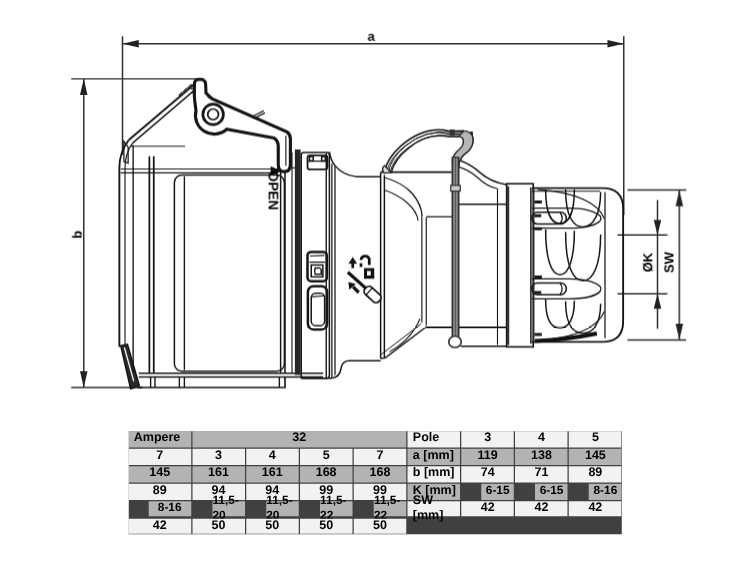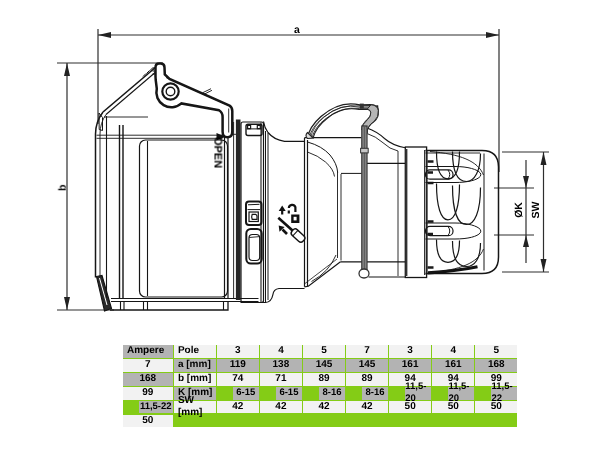--- a/index.html
+++ b/index.html
@@ -1,21 +1,21 @@
 <!DOCTYPE html>
 <html><head>
 <meta charset="utf-8">
 <style>
 html,body{margin:0;padding:0;background:#fff;}
 body{width:600px;height:456px;font-family:"Liberation Sans",sans-serif;-webkit-font-smoothing:antialiased;text-rendering:geometricPrecision;}
 #wrap{position:relative;width:600px;height:456px;overflow:hidden;background:#fff;}
 #draw{position:absolute;left:0;top:0;}
-#tbl{position:absolute;left:123px;top:344.8px;display:grid;opacity:0.999;will-change:transform;
+#tbl{position:absolute;left:103px;top:344.8px;display:grid;opacity:0.999;will-change:transform;
   grid-template-columns:49.5px repeat(8,41.65px);
-  grid-auto-rows:12.55px;gap:1.45px;background:#84cc16;
+  grid-auto-rows:12.55px;gap:1.45px;background:#404040;
   font-size:10px;font-weight:bold;color:#000;}
 #tbl div{display:flex;align-items:center;justify-content:center;line-height:12px;}
 #draw text{opacity:0.999;will-change:transform;}
 #tbl .h{justify-content:flex-start;padding-left:4px;}
 #tbl .g{background:#b3b3b3;}
 #tbl .w{background:#f2f2f2;}
 #tbl .s4{grid-column:span 4;}
 #tbl .k{font-size:9.5px;margin-left:16px;}
 </style>
 </head>
@@ -300,20 +300,21 @@
 <path d="M430,151.5 C460,154 478,161 483.5,175" stroke-width="0.9"></path>
 
 <path d="M430,272.5 C460,270 478,263 483.5,249" stroke-width="0.9"></path>
 </g>
 
 </svg>
 
 <div id="tbl">
 
   <div class="h g">Ampere</div>
+      <div class="g s4">32</div>
 
   <div class="h w">Pole</div>
       <div class="w">3</div>
       <div class="w">4</div>
       <div class="w">5</div>
       <div class="w">7</div>
       <div class="w">3</div>
       <div class="w">4</div>
       <div class="w">5</div>
       <div class="w">7</div>

